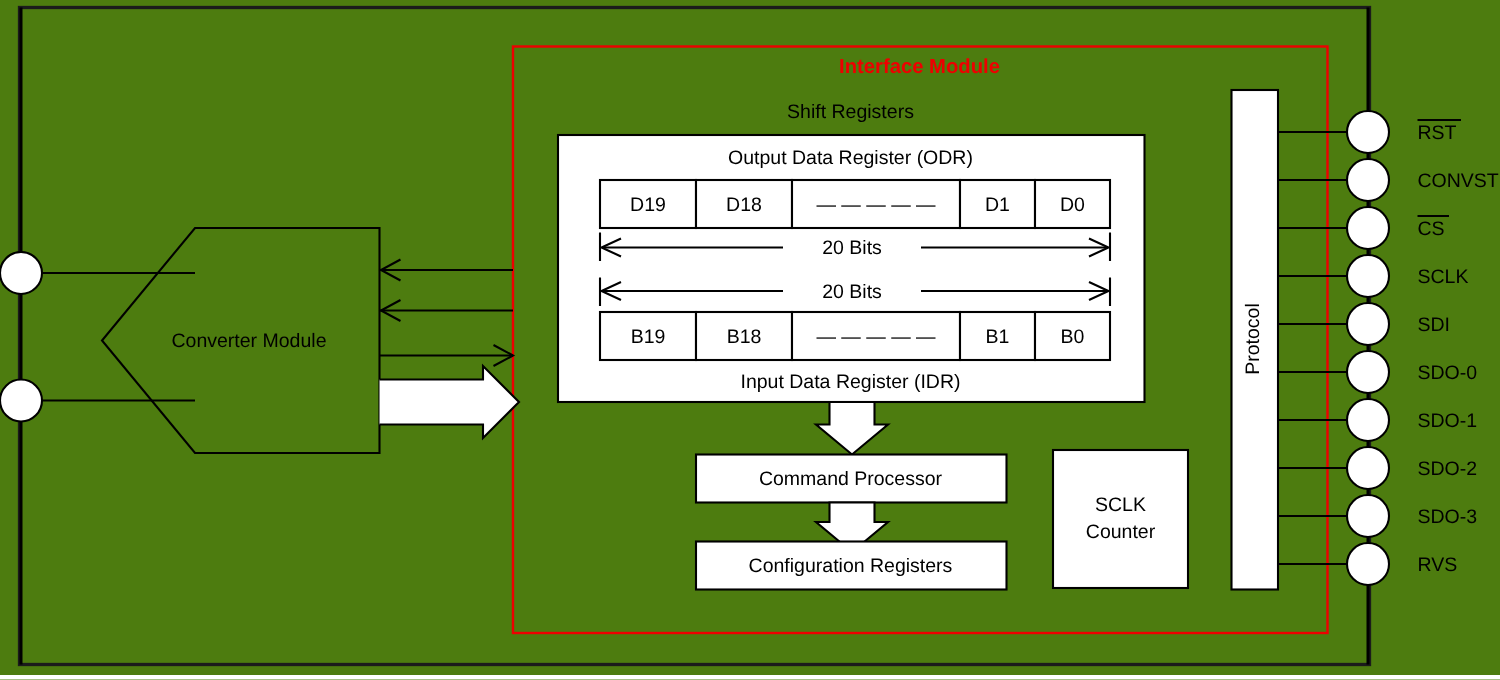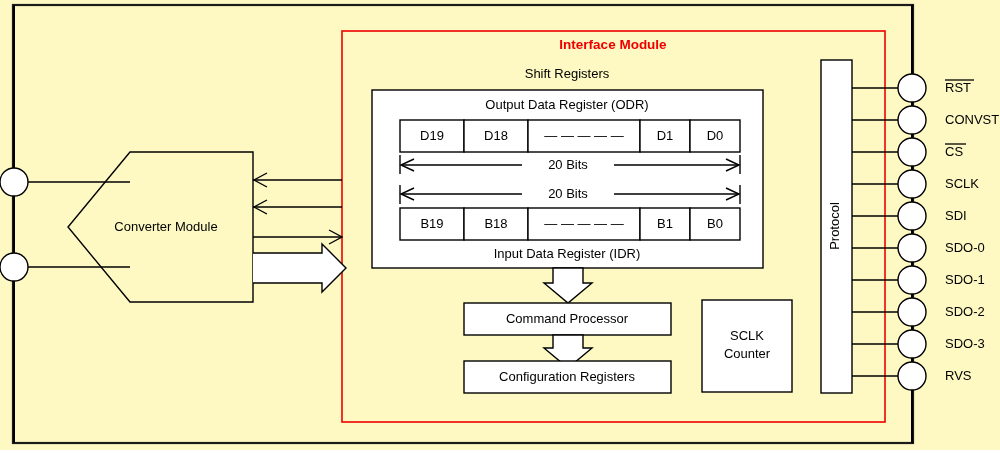--- a/index.html
+++ b/index.html
@@ -5,21 +5,21 @@
 <style>
   html, body {
     margin: 0;
     padding: 0;
     background: #ffffff;
   }
   #diagram-root {
     position: relative;
     width: 1000px;
     height: 450px;
-    background: #fef9c3;
+    background: #4d7c0f;
     font-family: "Liberation Sans", sans-serif;
     overflow: hidden;
   }
   svg.diagram {
     display: block;
     width: 1000px;
     height: 453px;
   }
   text {
     font-family: "Liberation Sans", sans-serif;

